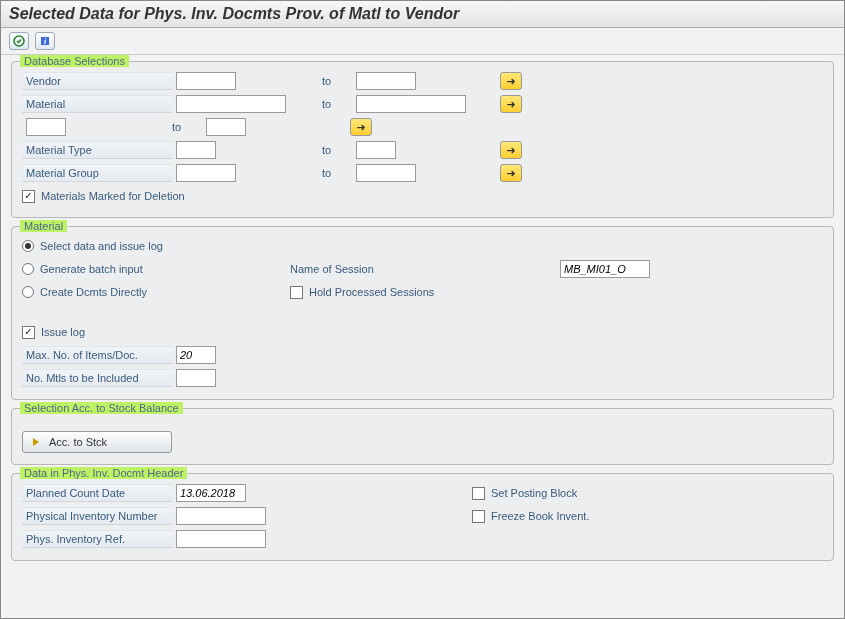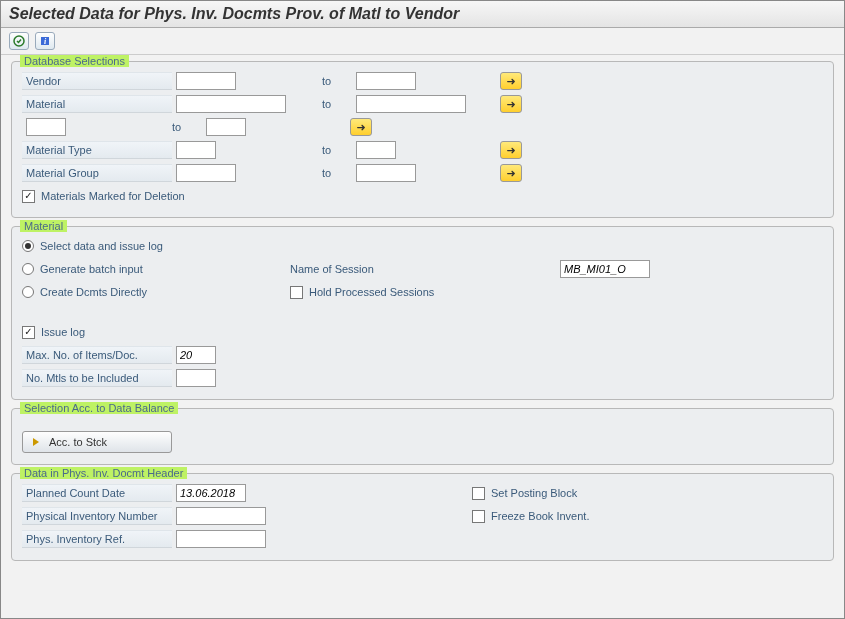--- a/index.html
+++ b/index.html
@@ -325,21 +325,21 @@
 
       <div class="row">
         <div class="label">No. Mtls to be Included</div>
         <div class="col1">
             <input type="text" class="w40" value="" style="">
           </div>
       </div>
     </div>
 
     <div class="group">
-      <div class="group-title">Selection Acc. to Data Balance</div>
+      <div class="group-title">Selection Acc. to Stock Balance</div>
       <div class="row" style="margin-top:16px">
         <div class="btn" style="width:150px">
           <span class="tri"></span>
           <span>Acc. to Stck</span>
         </div>
       </div>
     </div>
 
     <div class="group">
       <div class="group-title">Data in Phys. Inv. Docmt Header</div>

